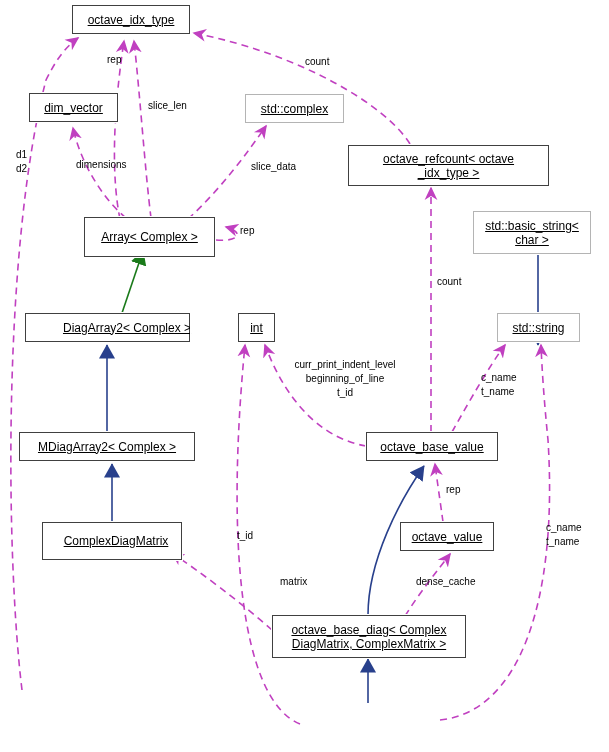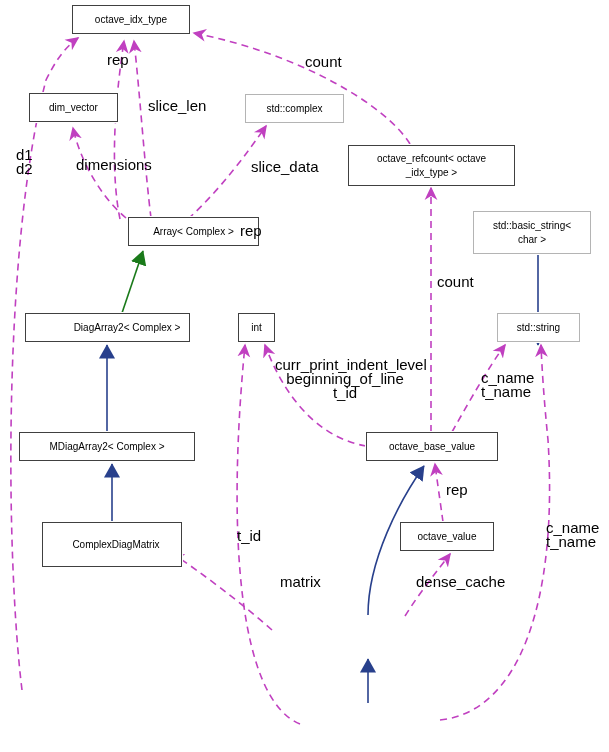--- a/index.html
+++ b/index.html
@@ -21,38 +21,39 @@
     width: 609px;
     height: 752px;
   }
   .node {
     position: absolute;
     box-sizing: border-box;
     display: flex;
     align-items: center;
     justify-content: center;
     text-align: center;
-    font-size: 10px;
+    font-size: 12px;
     line-height: 14px;
     color: #000000;
     background: #ffffff;
     border: 1px solid #404040;
     outline: 1px solid #ffffff;
     white-space: pre;
     z-index: 5;
+    text-decoration: underline;
   }
   .node.solidfill {
     background: #bfbfbf;
   }
   .node.faded {
     border: 1px solid #b4b4b4;
   }
   .edge-label {
     position: absolute;
-    font-size: 15px;
+    font-size: 10px;
     line-height: 14px;
     color: #000000;
     white-space: pre;
     text-align: center;
     z-index: 6;
   }
   .edge-label.left {
     text-align: left;
   }
 </style>
@@ -125,42 +126,44 @@
       <path d="M122,313 L143,251"></path>
     </g>
   </svg>
 
   <div class="node" style="left:72px; top:5px; width:118px; height:29px;">octave_idx_type</div>
 
   <div class="node" style="left:29px; top:93px; width:89px; height:29px;">dim_vector</div>
 
   <div class="node faded" style="left:245px; top:94px; width:99px; height:29px;">std::complex</div>
 
-  <div class="node" style="left:348px; top:145px; width:167px; height:41px;">octave_refcount&lt; octave
+  <div class="node" style="left:348px; top:145px; width:201px; height:41px;">octave_refcount&lt; octave
 _idx_type &gt;</div>
 
   <div class="node faded" style="left:473px; top:211px; width:118px; height:43px;">std::basic_string&lt;
 char &gt;</div>
 
-  <div class="node" style="left:84px; top:217px; width:131px; height:29px;margin-left:44px;">Array&lt; Complex &gt;</div>
+  <div class="node" style="left:84px; top:217px; width:131px; height:40px;">Array&lt; Complex &gt;</div>
 
   <div class="node" style="left:25px; top:313px; width:165px; height:29px;padding-left:39px;">DiagArray2&lt; Complex &gt;</div>
 
   <div class="node" style="left:238px; top:313px; width:37px; height:29px;">int</div>
 
   <div class="node faded" style="left:497px; top:313px; width:83px; height:29px;">std::string</div>
 
   <div class="node" style="left:19px; top:432px; width:176px; height:29px;">MDiagArray2&lt; Complex &gt;</div>
 
   <div class="node" style="left:366px; top:432px; width:132px; height:29px;">octave_base_value</div>
 
-  <div class="node" style="left:42px; top:522px; width:140px; height:45px;padding-left:8px;">ComplexDiagMatrix</div>
+  <div class="node" style="left:42px; top:522px; width:140px; height:38px;padding-left:8px;">ComplexDiagMatrix</div>
 
   <div class="node" style="left:400px; top:522px; width:94px; height:29px;">octave_value</div>
 
+  <div class="node" style="left:272px; top:615px; width:194px; height:43px;">octave_base_diag&lt; Complex
+DiagMatrix, ComplexMatrix &gt;</div>
 
 
   <div class="edge-label left" style="left:107px; top:53px;">rep</div>
 
   <div class="edge-label left" style="left:148px; top:99px;">slice_len</div>
 
   <div class="edge-label left" style="left:305px; top:55px;">count</div>
 
   <div class="edge-label left" style="left:251px; top:160px;">slice_data</div>
 

